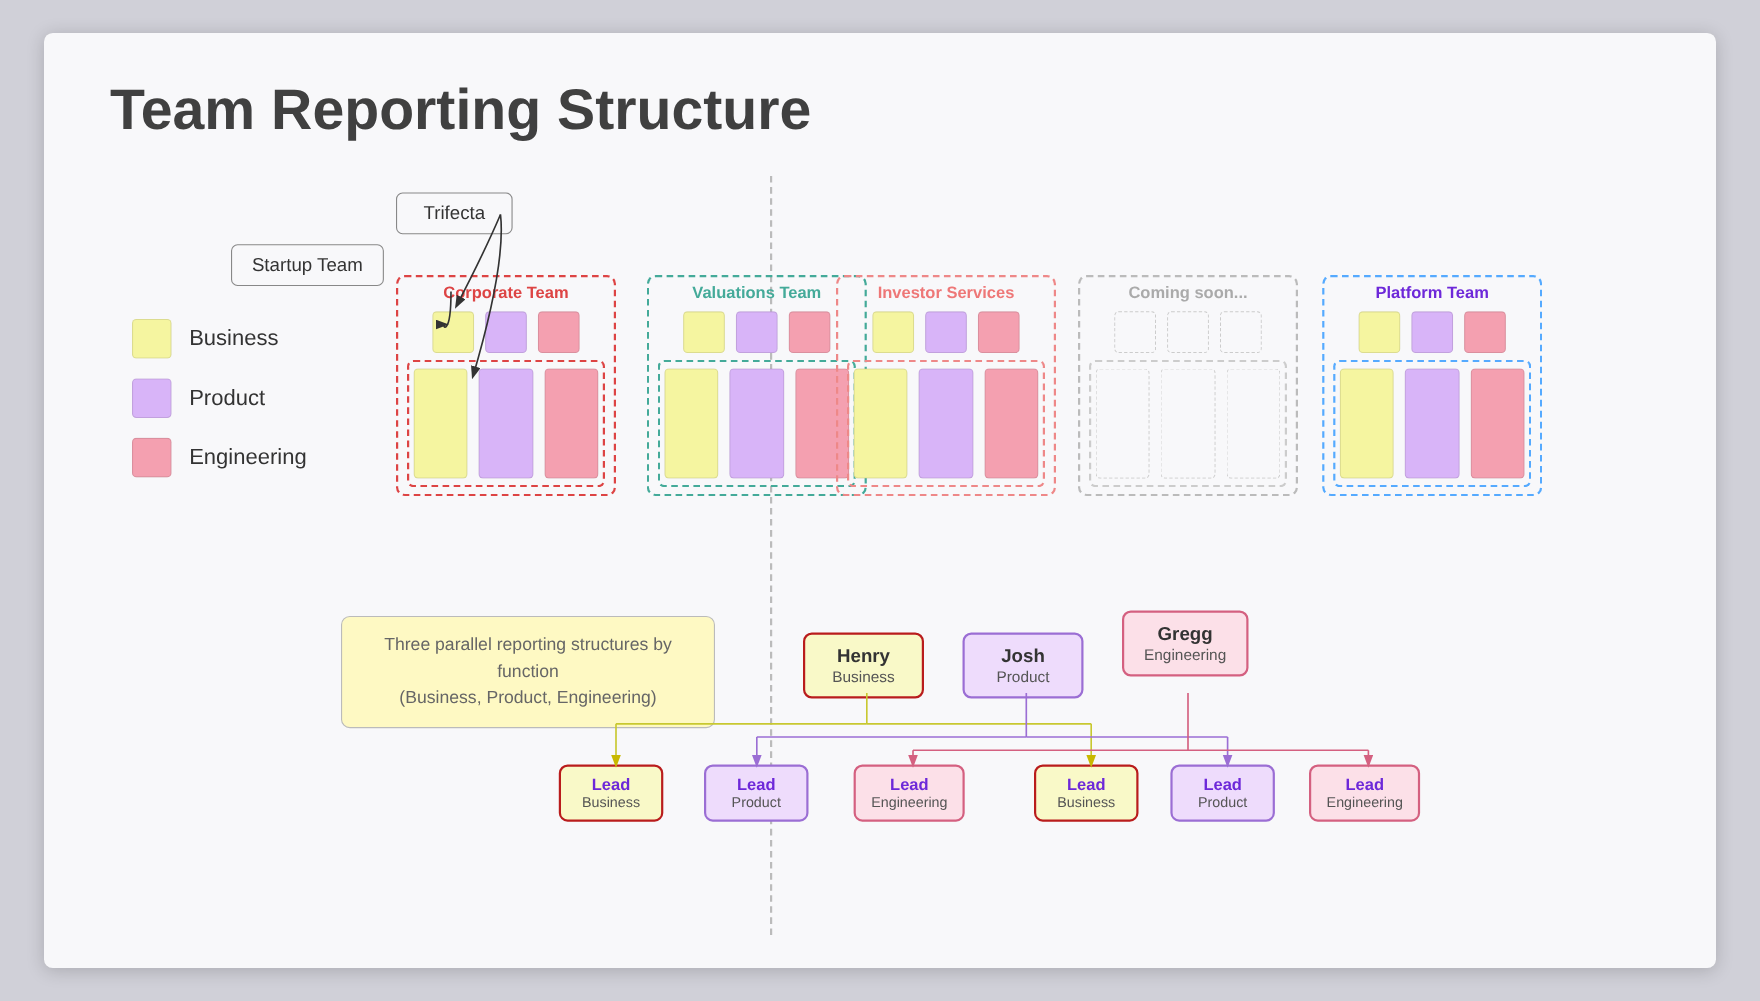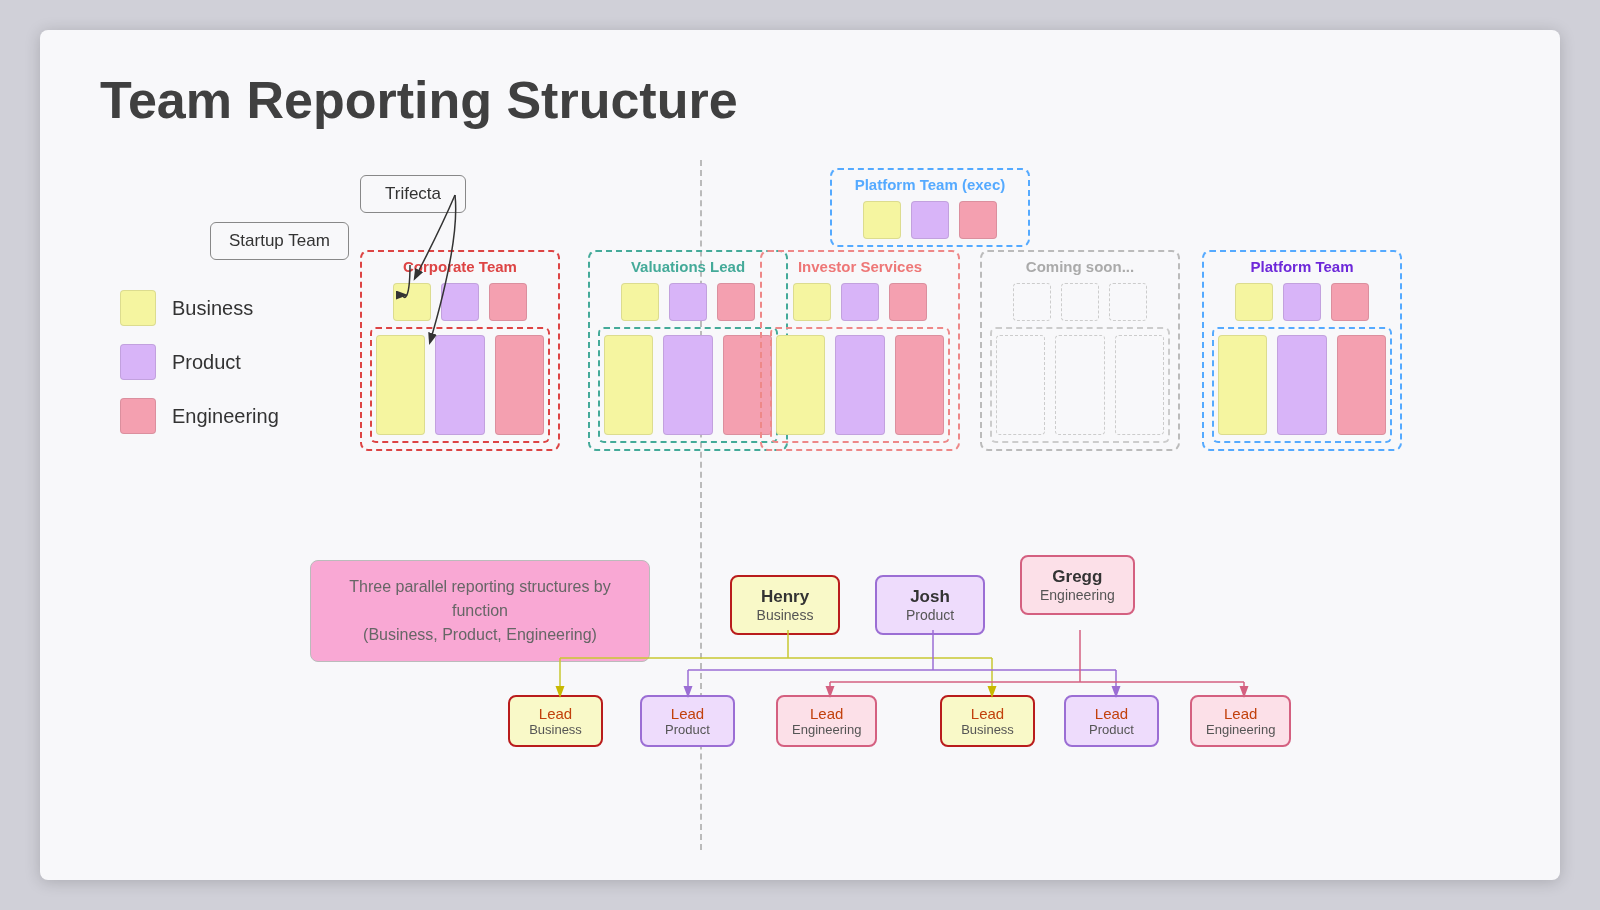--- a/index.html
+++ b/index.html
@@ -219,22 +219,22 @@
     
     .lead-box {
       position: absolute;
       border-radius: 8px;
       padding: 8px 14px;
       text-align: center;
       min-width: 95px;
     }
     .lead-title {
       font-size: 15px;
-      font-weight: 400;
-      color: #c2410c;
+      font-weight: 700;
+      color: #6d28d9;
     }
     .lead-role {
       font-size: 13px;
       color: #555;
     }
 
     
     .connectors {
       position: absolute;
       top: 0; left: 0;
@@ -258,21 +258,21 @@
       border-radius: 4px;
       border: 1.5px dashed #ccc;
       display: inline-block;
       background: transparent;
     }
 
     .note-box {
       position: absolute;
       border: 1.5px solid #bbb;
       border-radius: 8px;
-      background: #f9a8d4;
+      background: #fef9c3;
       padding: 14px 24px;
       font-size: 16px;
       color: #666;
       text-align: center;
       line-height: 1.5;
     }
   </style>
 </head>
 <body>
 
@@ -315,21 +315,21 @@
     <div style="margin-top:6px; border: 2px dashed #d44; border-radius:6px; padding:6px 4px;">
       <div class="team-row">
         <div class="bar bar-yellow"></div>
         <div class="bar bar-purple"></div>
         <div class="bar bar-pink"></div>
       </div>
     </div>
   </div>
 
   <div class="team-valuations">
-    <div class="team-label">Valuations Lead</div>
+    <div class="team-label">Valuations Team</div>
     <div class="team-row">
       <div class="sq sq-yellow"></div>
       <div class="sq sq-purple"></div>
       <div class="sq sq-pink"></div>
     </div>
     <div style="margin-top:6px; border: 2px dashed #4a9; border-radius:6px; padding:6px 4px;">
       <div class="team-row">
         <div class="bar bar-yellow"></div>
         <div class="bar bar-purple"></div>
         <div class="bar bar-pink"></div>
@@ -378,28 +378,20 @@
     </div>
     <div style="margin-top:6px; border: 2px dashed #5af; border-radius:6px; padding:6px 4px;">
       <div class="team-row">
         <div class="bar bar-yellow"></div>
         <div class="bar bar-purple"></div>
         <div class="bar bar-pink"></div>
       </div>
     </div>
   </div>
 
-  <div class="team-platform-exec">
-    <div class="team-label">Platform Team (exec)</div>
-    <div class="team-row">
-      <div class="sq sq-yellow"></div>
-      <div class="sq sq-purple"></div>
-      <div class="sq sq-pink"></div>
-    </div>
-  </div>
 
   <div class="note-box" style="position:absolute; top:530px; left:270px; width:340px;">
     <span>Three parallel reporting structures by function<br>(Business, Product, Engineering)</span>
   </div>
 
   <div class="exec-box box-yellow" style="top:545px; left:690px;">
     <div class="exec-name">Henry</div>
     <div class="exec-role">Business</div>
   </div>
 

